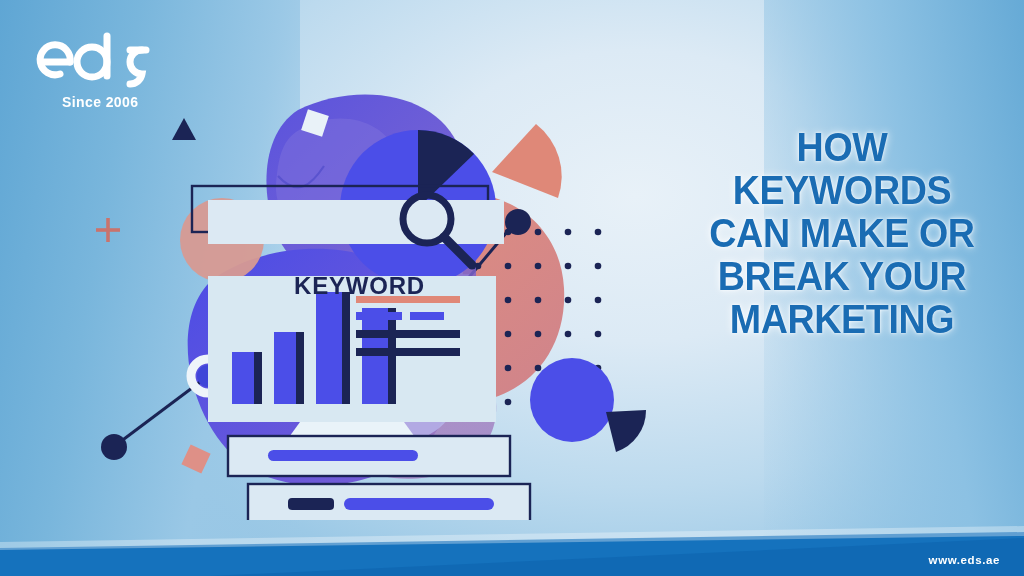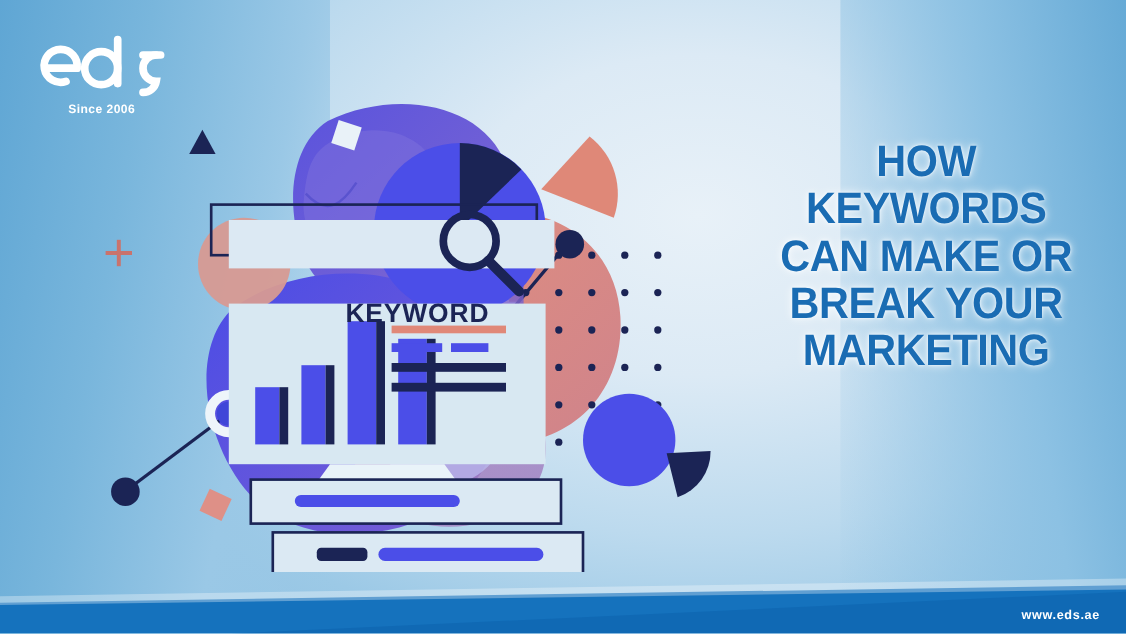--- a/index.html
+++ b/index.html
@@ -26,21 +26,21 @@
   #bg-right {
     position:absolute; right:0; top:0; width:260px; height:576px;
     background:linear-gradient(260deg,#66aad6 0%, #8cc1e3 40%, rgba(190,220,240,0) 100%);
   }
 
   
   #logo { position:absolute; left:26px; top:22px; width:160px; height:70px; }
   #logo svg { display:block; }
   .logo-since {
     position:absolute; left:36px; top:72px;
-    color:#ffffff; font-size:11px; font-weight:bold;
+    color:#ffffff; font-size:14px; font-weight:bold;
     letter-spacing:0.4px;
     font-family:"Liberation Sans", sans-serif;
   }
 
   
   #headline {
     position:absolute; left:666px; top:126px; width:352px;
     text-align:center;
     color:#1a6cb3;
     font-weight:bold;
@@ -65,21 +65,20 @@
   #illus { position:absolute; left:60px; top:80px; width:620px; height:440px; }
   #illus svg { display:block; }
 
   .kw-text {
     position:absolute;
     left:234px; top:192px;
     font-size:24px; font-weight:bold;
     color:#1b2455;
     letter-spacing:0.8px;
     font-family:"Liberation Sans", sans-serif;
-    margin-left:20px;
   }
 </style>
 </head>
 <body>
 
 <div id="stage">
 
   <div id="bg"></div>
   <div id="bg-left"></div>
   <div id="bg-right"></div>

